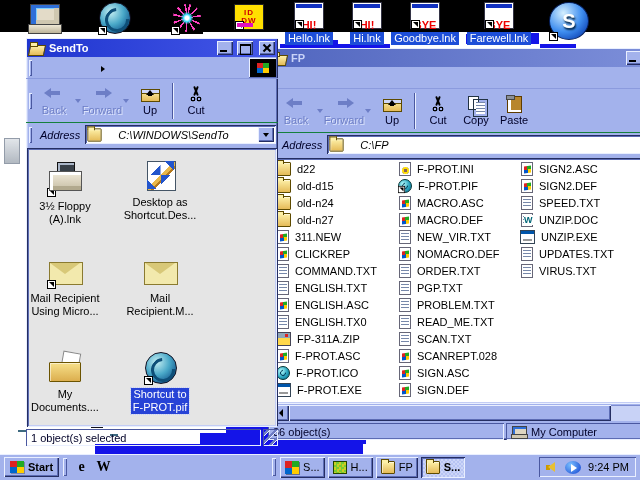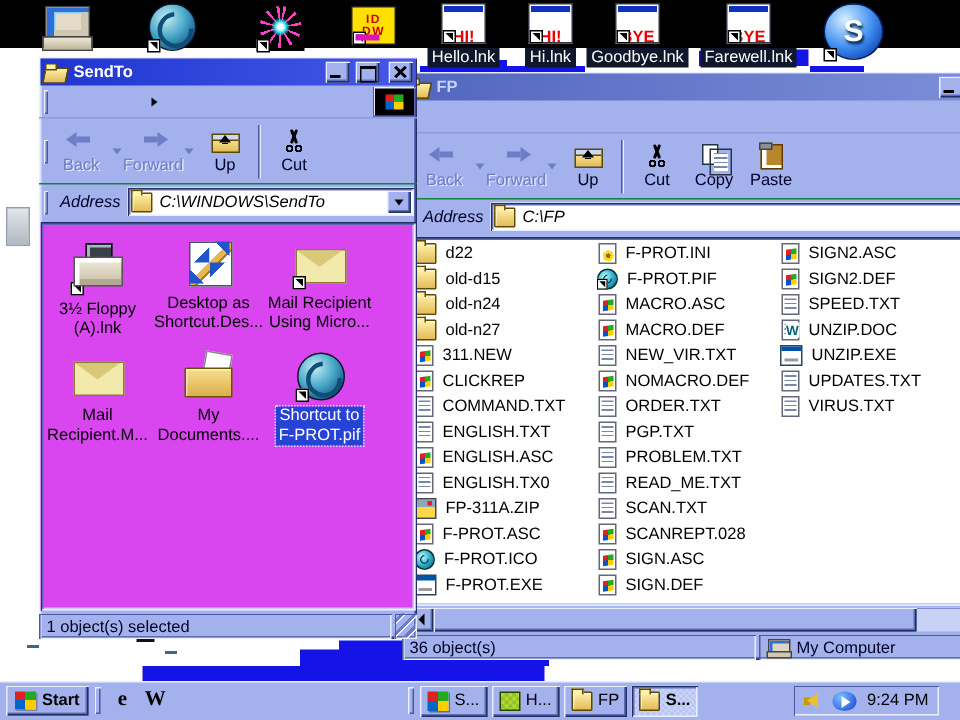--- a/index.html
+++ b/index.html
@@ -8,21 +8,21 @@
           font-family:"Liberation Sans",sans-serif;font-size:11px;color:#000;cursor:default;}
 
   
   .wp-black{position:absolute;left:0;top:0;width:640px;height:32px;background:#000;}
   .wp-blue{position:absolute;background:#1414e8;}
   .wp-blob{position:absolute;background:#101018;}
 
   
   #desktop-icons{position:absolute;inset:0;}
   .dicon{position:absolute;top:2px;width:42px;display:flex;flex-direction:column;align-items:center;}
-  .dlabel{margin-top:3px;background:#0f172a;color:#fff;padding:0 3px;line-height:13px;white-space:nowrap;text-align:center;}
+  .dlabel{margin-top:3px;background:#1d4ed8;color:#fff;padding:0 3px;line-height:13px;white-space:nowrap;text-align:center;}
   .dlabel:empty{display:none;}
   .dtag{position:absolute;left:2px;background:#3e6a80;color:#fff;padding:0 3px;line-height:13px;white-space:pre-line;}
   .scrap-tag{position:absolute;background:#3e6a80;color:#fff;padding:1px 4px;line-height:13px;}
   .recycle-sliver{position:absolute;left:4px;top:138px;width:16px;height:26px;background:linear-gradient(#dfe3e8,#aab2bb);border:1px solid #8892a0;opacity:.9;}
 
   
   .bi{width:36px;height:32px;position:relative;flex:none;}
   .bglyph{position:absolute;inset:0;display:flex;align-items:center;justify-content:center;}
   .bglyph:empty{display:none;}
   .sc{position:absolute;left:0;bottom:-1px;width:9px;height:9px;background:#fff;border:1px solid #000;display:none;}
@@ -147,36 +147,36 @@
   .tbi-cut{background:radial-gradient(circle 2.6px at 8px 14px,transparent 1.2px,#000 1.4px 2.4px,transparent 2.6px),
             radial-gradient(circle 2.6px at 14px 14px,transparent 1.2px,#000 1.4px 2.4px,transparent 2.6px);}
   .tbi-copy::before{content:"";position:absolute;left:3px;top:1px;width:9px;height:12px;background:#fff;border:1px solid #234;}
   .tbi-copy::after{content:"";position:absolute;left:8px;top:4px;width:9px;height:12px;background:
       repeating-linear-gradient(#7788aa 0 1px,transparent 1px 3px) content-box #fff;padding:2px;border:1px solid #234;}
   .tbi-paste::before{content:"";position:absolute;left:4px;top:1px;width:13px;height:15px;background:#b8862d;border:1px solid #5e3c00;box-shadow:inset 3px -2px 0 #fff;}
   .tbi-paste::after{content:"";position:absolute;left:3px;top:0;width:7px;height:3px;background:#8a8f98;border:1px solid #444;}
 
   .addressbar{height:24px;display:flex;align-items:center;flex:none;border-top:1px solid #15803d;font-style:italic;}
   .addr-label{padding:0 5px;color:#000028;}
-  .combo{flex:1;height:19px;background:#fff;display:flex;align-items:center;gap:4px;padding:1px 2px;margin-right:2px;
+  .combo{flex:1;height:19px;background:#fff;display:flex;align-items:center;gap:16px;padding:1px 2px;margin-right:2px;
      box-shadow:inset 1px 1px 0 #252e62,inset -1px -1px 0 #e9efff,inset 2px 2px 0 #5c6cb4;}
   .combo .fi{transform:scale(.95);}
   .combo-drop{margin-left:auto;width:16px;height:15px;background:#a3b2ec;flex:none;display:flex;align-items:center;justify-content:center;
      box-shadow:inset 1px 1px 0 #e9efff,inset -1px -1px 0 #252e62,inset -2px -2px 0 #5c6cb4;}
   .combo-drop::after{content:"";border-top:4px solid #000;border-left:3px solid transparent;border-right:3px solid transparent;}
 
   .statusbar{display:flex;gap:2px;flex:none;margin-top:2px;}
   .spanel{height:17px;display:flex;align-items:center;gap:4px;padding:1px 5px 0;color:#000028;
      box-shadow:inset 1px 1px 0 #4a58a0,inset -1px -1px 0 #e9efff;}
   .sizegrip{width:15px;height:17px;background:repeating-linear-gradient(135deg,transparent 0 3px,#6c7bc4 3px 5px,#e9efff 5px 6px);}
 
   
   #sendto-win{left:26px;top:38px;width:252px;height:388px;z-index:20;}
-  #sendto-icons{flex:1;background:#d946ef;margin:2px 1px 0;display:flex;flex-wrap:wrap;align-content:flex-start;padding:12px 0 0 1px;
-     box-shadow:inset 1px 1px 0 #252e62,inset -1px -1px 0 #e9efff,inset 2px 2px 0 #5c6cb4,inset -2px -2px 0 #c3cdf5;}
+  #sendto-icons{flex:1;background:#e5e5e5;margin:2px 1px 0;display:flex;flex-wrap:wrap;align-content:flex-start;padding:12px 0 0 1px;
+     box-shadow:inset 1px 1px 0 #252e62,inset -1px -1px 0 #e9efff,inset 2px 2px 0 #5c6cb4,inset -2px -2px 0 #c3cdf5;gap:21px;}
   .cell{width:74px;height:75px;display:flex;flex-direction:column;align-items:center;text-align:center;}
   .clabel{margin-top:4px;line-height:13px;white-space:pre-line;padding:0 2px;}
   .cell.selected .clabel{background:#2743d6;color:#fff;outline:1px dotted #c5cffa;}
 
   
   #fp-win{left:268px;top:48px;width:400px;height:392px;z-index:10;}
   #fp-minbtn{position:absolute;left:357px;top:2px;}
   #fp-files{flex:1;background:#fff;margin:2px 5px 0;display:flex;flex-flow:column wrap;align-content:flex-start;padding:2px 0 0 3px;overflow:hidden;
      box-shadow:inset 1px 1px 0 #252e62,inset -1px -1px 0 #e9efff,inset 2px 2px 0 #5c6cb4,inset -2px -2px 0 #c3cdf5;}
   .file{height:17px;width:122px;display:flex;align-items:center;gap:4px;white-space:nowrap;overflow:hidden;}
@@ -205,21 +205,21 @@
 
   #task-buttons{display:flex;align-items:center;gap:3px;}
   .task{height:21px;display:flex;align-items:center;gap:4px;padding:0 5px;background:#a3b2ec;border:none;font:11px "Liberation Sans",sans-serif;
      box-shadow:inset 1px 1px 0 #e9efff,inset -1px -1px 0 #252e62,inset -2px -2px 0 #5c6cb4;}
   .task.active{font-weight:bold;background:repeating-conic-gradient(#ccd5f8 0 25%,#b7c4f3 0 50%) 0 0/4px 4px;
      box-shadow:inset 1px 1px 0 #252e62,inset -1px -1px 0 #e9efff,inset 2px 2px 0 #5c6cb4;}
   .ti{width:14px;height:13px;position:relative;flex:none;}
   .ti-winflag{background:conic-gradient(#2a2 0 25%,#fc0 0 50%,#06c 0 75%,#d22 0);box-shadow:1px 1px 0 #0006;}
   .ti-greenapp{background:repeating-conic-gradient(#7c3 0 25%,#cc2 0 50%) 0 0/5px 5px;border:1px solid #240;}
 
-  #tray{margin-left:auto;height:20px;display:flex;align-items:center;gap:5px;padding:0 7px;margin-right:12px;
+  #tray{margin-left:auto;height:20px;display:flex;align-items:center;gap:5px;padding:0 7px;margin-right:2px;
      box-shadow:inset 1px 1px 0 #4a58a0,inset -1px -1px 0 #e9efff;}
   .tray-speaker{width:14px;height:13px;position:relative;}
   .tray-speaker::before{content:"";position:absolute;left:0;top:4px;width:4px;height:5px;background:#cc9a00;}
   .tray-speaker::after{content:"";position:absolute;left:2px;top:1px;border-right:7px solid #e8c030;border-top:5px solid transparent;border-bottom:5px solid transparent;}
   .tray-blue{width:16px;height:13px;position:relative;border-radius:50%;background:radial-gradient(circle at 35% 30%,#7ac0ff,#1040d0);}
   .tray-blue::after{content:"";position:absolute;left:6px;top:3px;border-left:6px solid #fff;border-top:4px solid transparent;border-bottom:4px solid transparent;}
   #clock{padding-left:2px;}
 </style>
 </head>
 <body>

